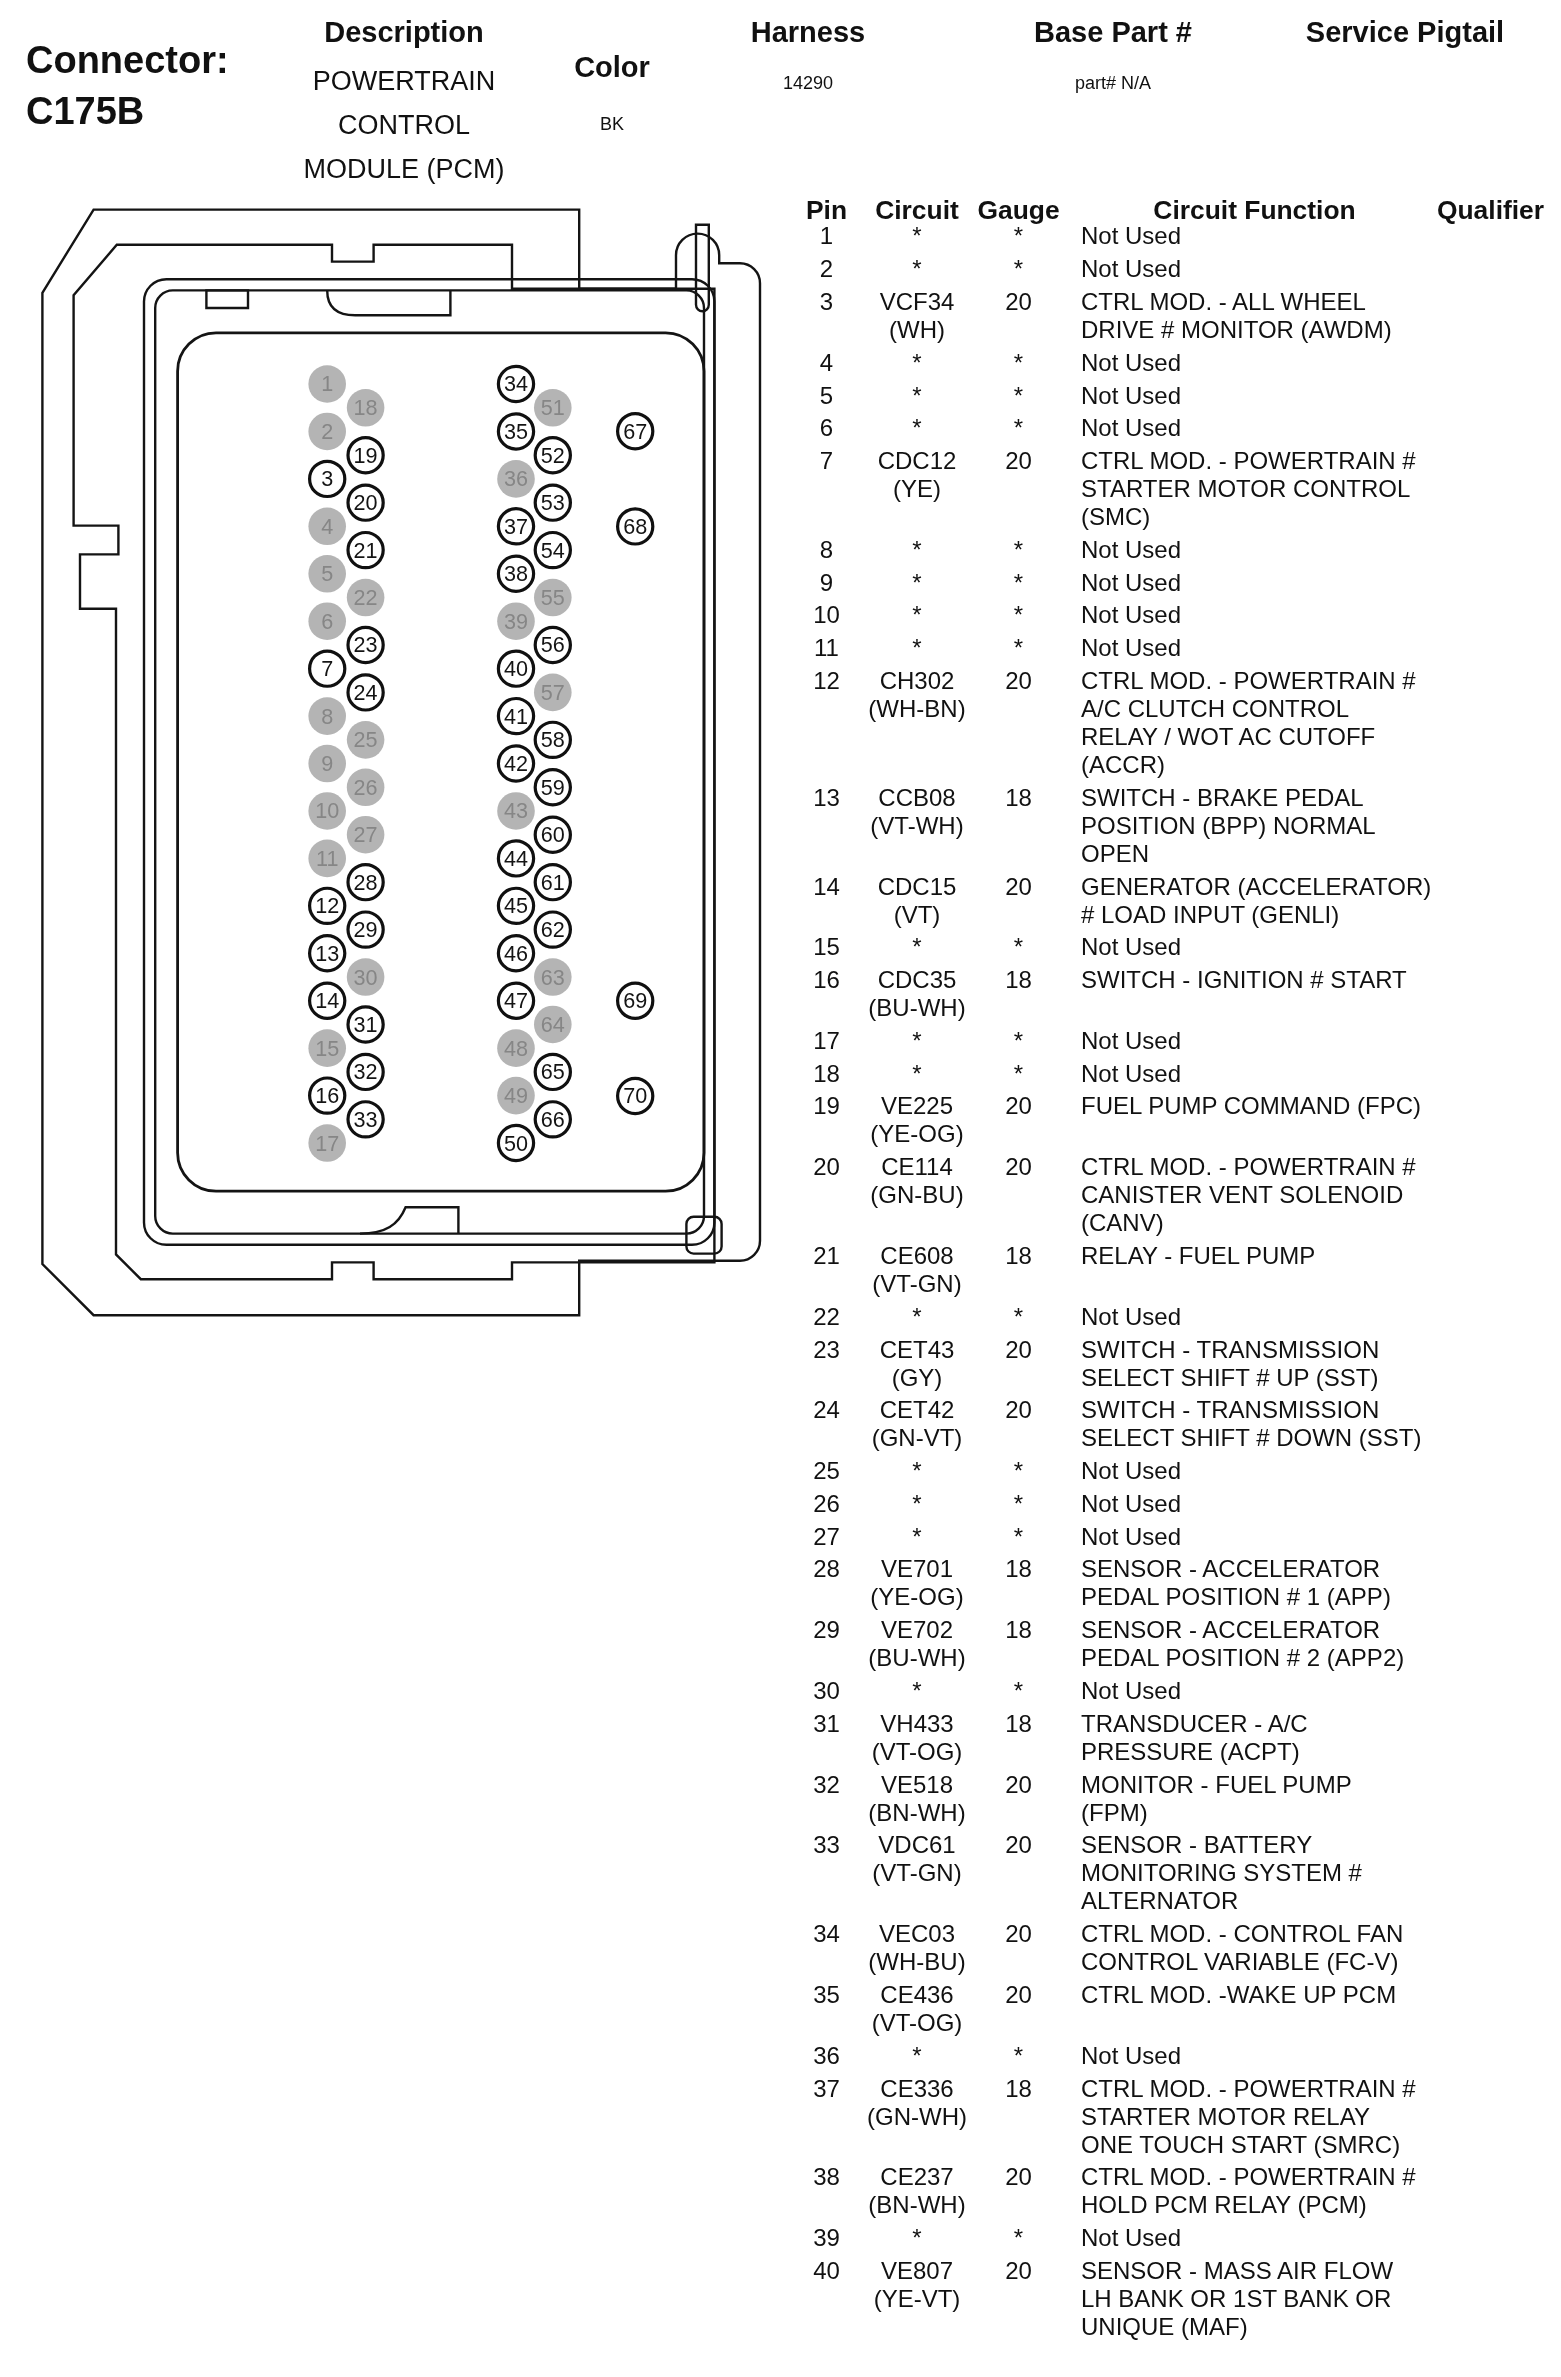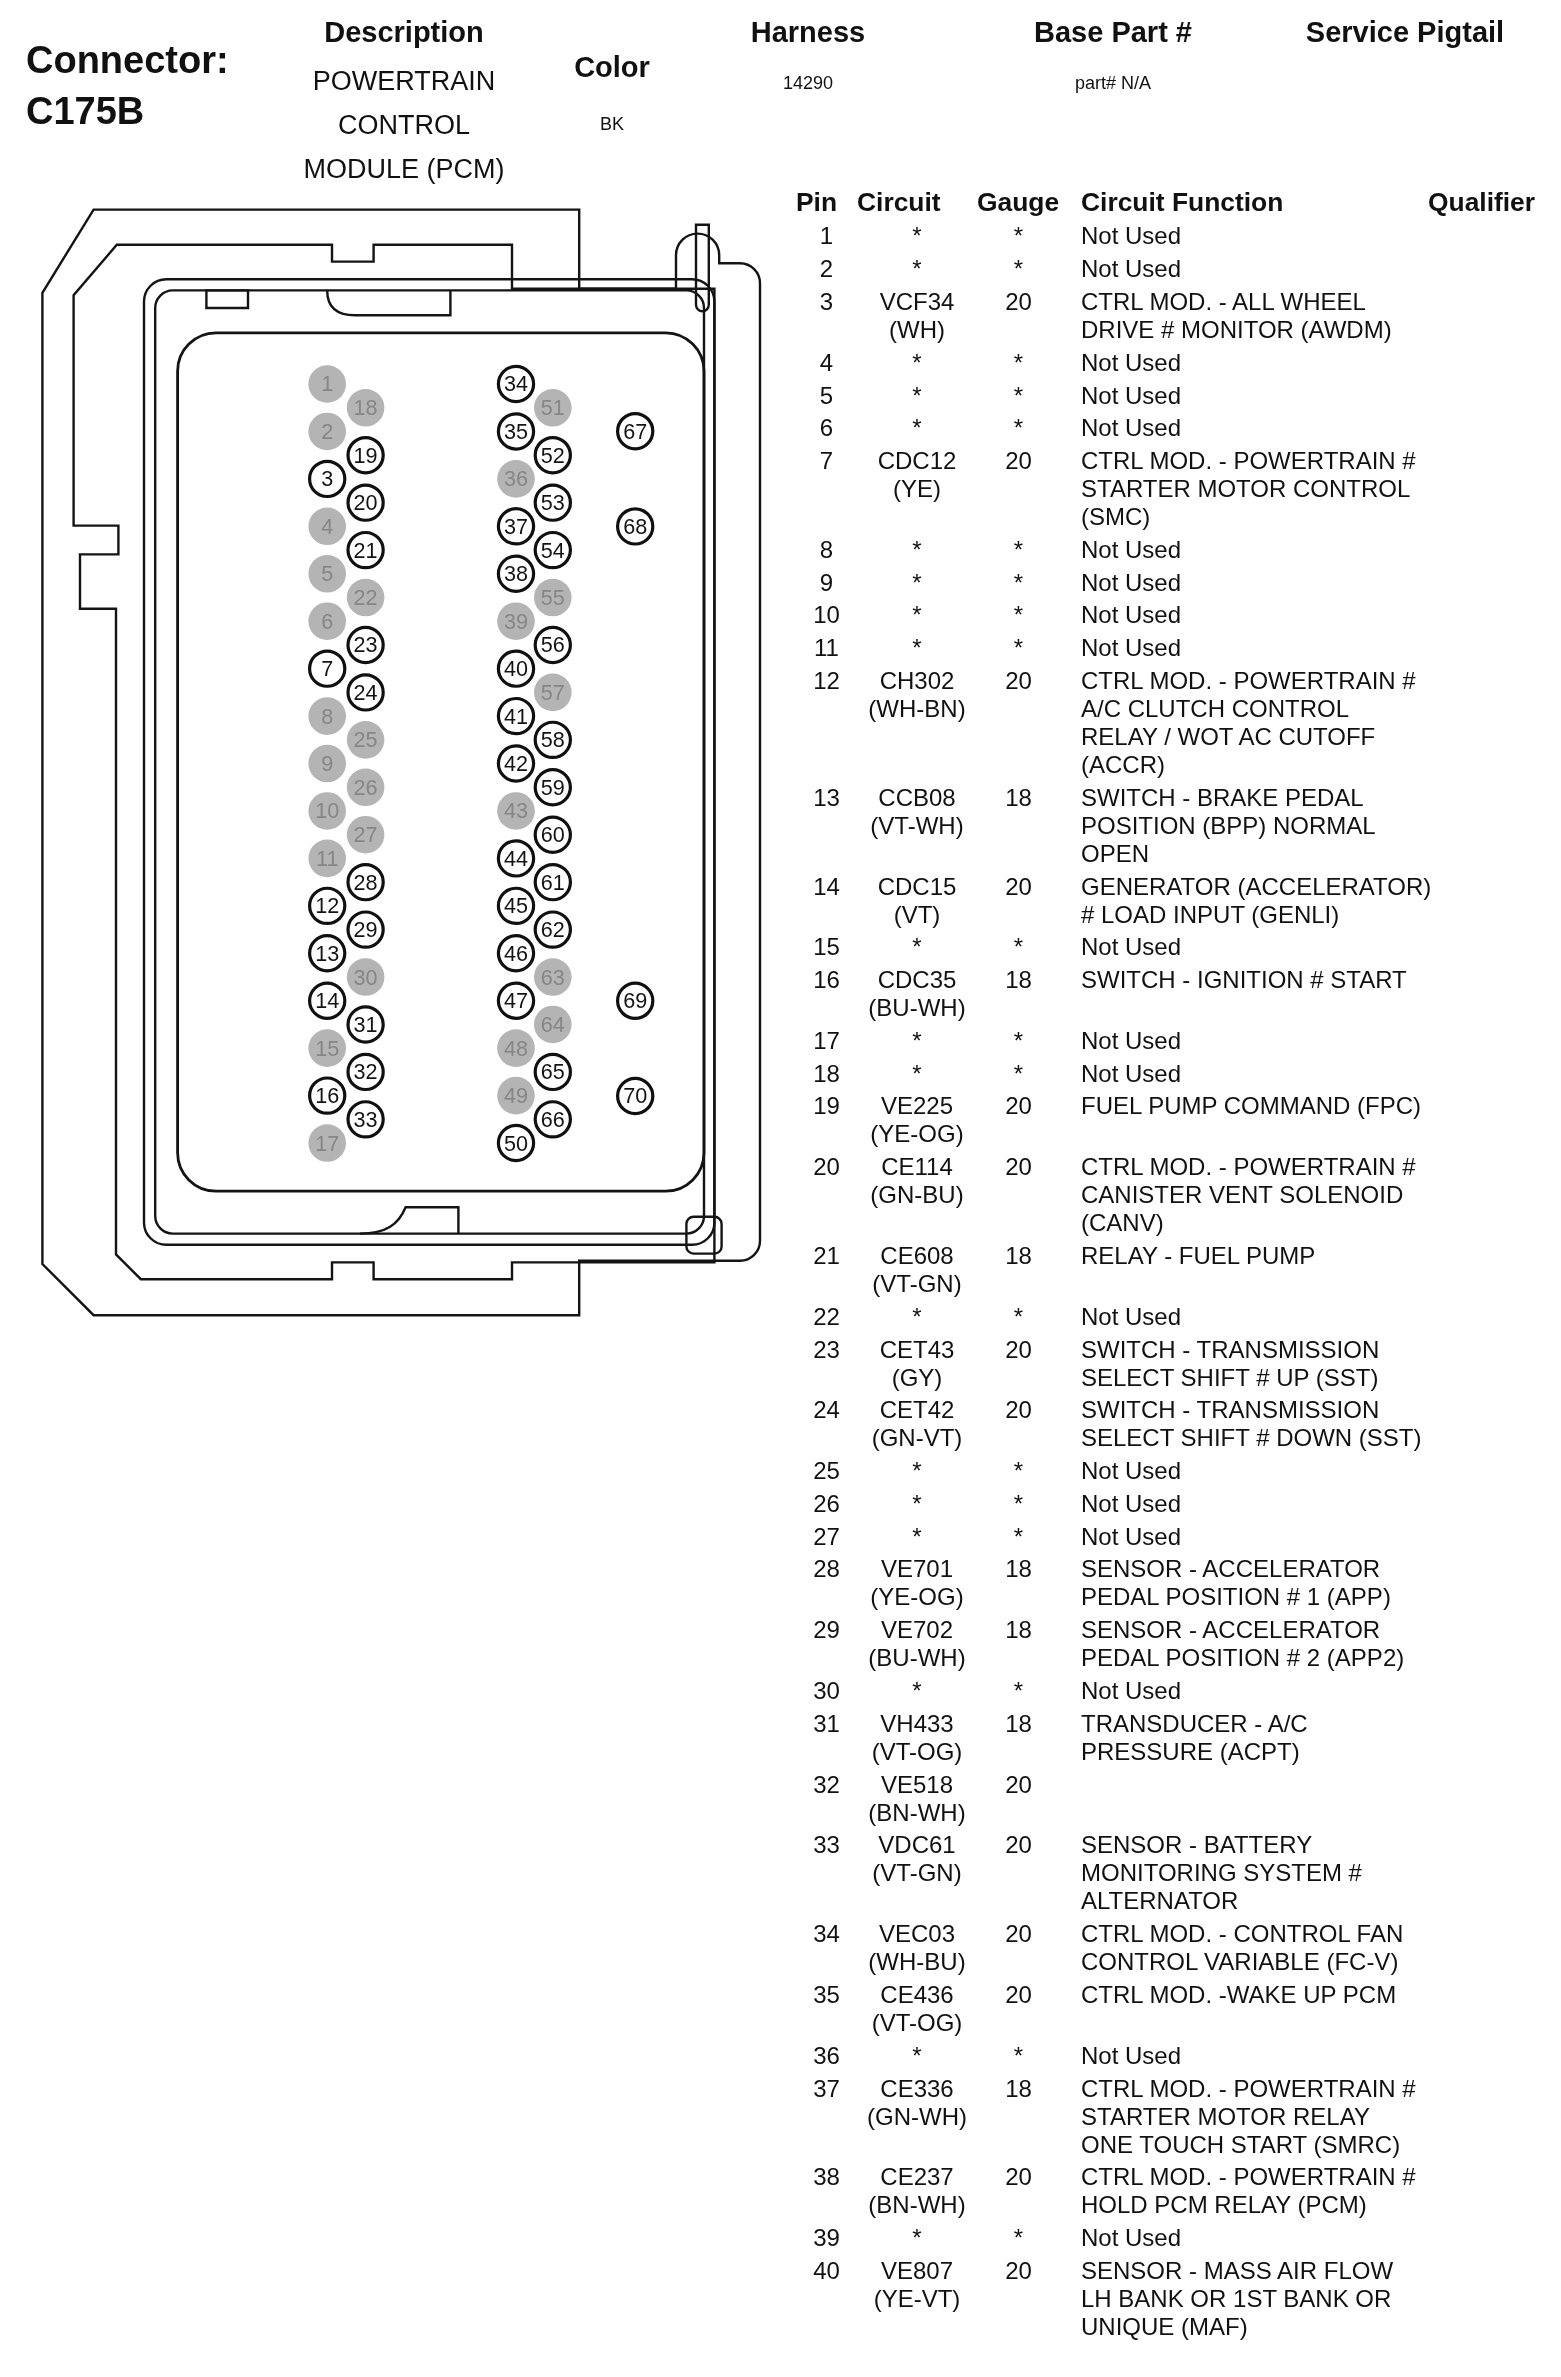--- a/index.html
+++ b/index.html
@@ -10,21 +10,21 @@
   }
   .abs{position:absolute;}
   
   .conn-title{font-size:38px;font-weight:bold;line-height:50px;white-space:nowrap;}
   .hdr-label{font-size:29px;font-weight:bold;text-align:center;white-space:nowrap;}
   .hdr-value{font-size:18px;text-align:center;white-space:nowrap;}
   .desc-line{font-size:27px;text-align:center;line-height:44px;white-space:nowrap;}
   
   .ptable{left:796px;top:183px;width:757px;}
   .t-head{position:relative;height:37px;font-size:26.4px;font-weight:bold;}
-  .t-head .h{position:absolute;top:4px;white-space:nowrap;}
+  .t-head .h{position:absolute;top:12px;text-align:center;white-space:nowrap;}
   .h-pin{left:0;width:61px;}
   .h-circuit{left:61px;width:120px;}
   .h-gauge{left:181px;width:83px;}
   .h-fn{left:285px;width:347px;}
   .h-qual{left:632px;width:125px;}
   .t-row{position:relative;display:flex;align-items:flex-start;padding:2.4px 0;}
   .cell{font-size:24px;line-height:28px;}
   .c-pin{width:61px;text-align:center;flex:none;}
   .c-circ{width:120px;text-align:center;flex:none;}
   .c-gauge{width:83px;text-align:center;flex:none;}
@@ -618,20 +618,24 @@
         </div>
         <div class="cell c-qual"></div>
       </div>
       <div class="t-row">
         <div class="cell c-pin">32</div>
         <div class="cell c-circ">
           <div class="circ-line">VE518</div>
           <div class="circ-line">(BN-WH)</div>
         </div>
         <div class="cell c-gauge">20</div>
+        <div class="cell c-fn">
+          <div class="fn-line">MONITOR - FUEL PUMP</div>
+          <div class="fn-line">(FPM)</div>
+        </div>
         <div class="cell c-qual"></div>
       </div>
       <div class="t-row">
         <div class="cell c-pin">33</div>
         <div class="cell c-circ">
           <div class="circ-line">VDC61</div>
           <div class="circ-line">(VT-GN)</div>
         </div>
         <div class="cell c-gauge">20</div>
         <div class="cell c-fn">

